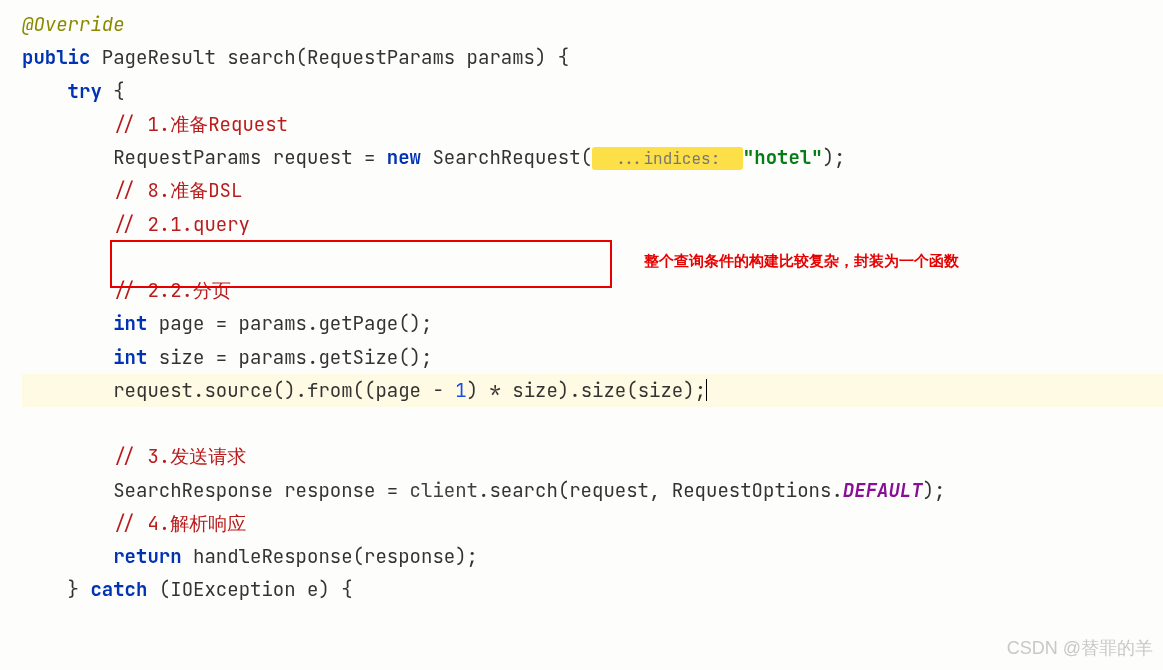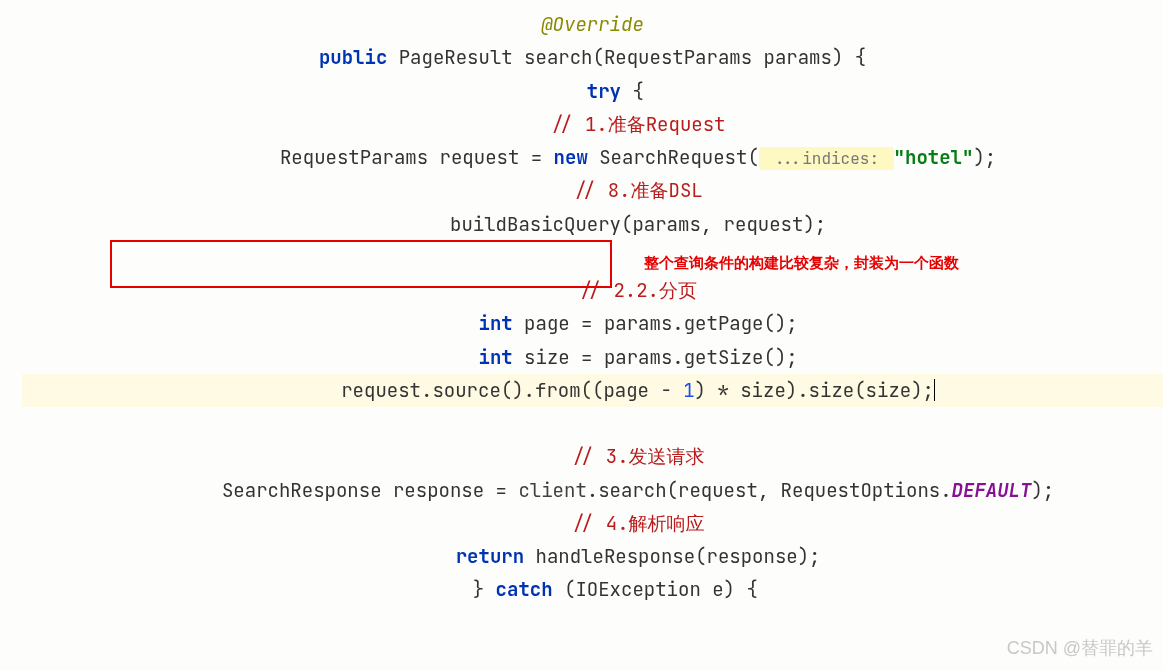--- a/index.html
+++ b/index.html
@@ -1,19 +1,18 @@
 <!DOCTYPE html>
 <html><head>
   <meta charset="utf-8">
   <style>
     * {
       margin: 0;
       padding: 0;
       box-sizing: border-box;
-      text-align: center;
     }
     body {
       font-family: "JetBrains Mono", "Consolas", "Monaco", monospace;
       font-size: 19px;
       line-height: 1.75;
       background: #fdfdfc;
       color: #333;
       width: 1163px;
       height: 670px;
       overflow: hidden;
@@ -51,45 +50,45 @@
     }
     .static-field {
       color: #871094;
       font-style: italic;
       font-weight: bold;
     }
     .number {
       color: #1750eb;
     }
     .param-hint {
-      background: #fef9c3;
+      background: #fde047;
       color: #787878;
       font-size: 16px;
-      padding: 1px 5px;
+      padding: 1px 13px;
       border-radius: 3px;
       font-style: normal;
       font-weight: normal;
     }
     .red-box {
       position: absolute;
       border: 2px solid #e60000;
       left: 110px;
       top: 240px;
       width: 502px;
       height: 48px;
       pointer-events: none;
     }
     .red-annotation {
       position: absolute;
       color: #e60000;
       font-weight: bold;
       font-size: 15px;
       left: 644px;
       top: 250px;
-      font-family: Liberation Sans, sans-serif;
+      font-family: Liberation Mono, monospace;
     }
     .cursor {
       display: inline-block;
       width: 1px;
       height: 22px;
       background: #000;
       vertical-align: middle;
       margin-bottom: 3px;
     }
     .watermark {
@@ -104,21 +103,21 @@
 </head>
 <body>
 
 <div class="code-container">
   <div class="line"><span class="annotation-at">@Override</span></div>
   <div class="line"><span class="keyword">public</span><span> PageResult search(RequestParams params) {</span></div>
   <div class="line">    <span class="keyword">try</span><span> {</span></div>
   <div class="line">        <span class="comment">// 1.准备Request</span></div>
   <div class="line">        <span>RequestParams request = </span><span class="keyword">new</span><span> SearchRequest(</span><span class="param-hint"> ...indices: </span><span class="string">"hotel"</span><span>);</span></div>
   <div class="line">        <span class="comment">// 8.准备DSL</span></div>
-  <div class="line">        <span>buildBasicQuery(params, request);</span></div>
+  <div class="line">        <span class="comment">// 2.1.query</span></div>
   <div class="line"> </div>
   <div class="line">        <span class="comment">// 2.2.分页</span></div>
   <div class="line">        <span class="keyword">int</span><span> page = params.getPage();</span></div>
   <div class="line">        <span class="keyword">int</span><span> size = params.getSize();</span></div>
   <div class="line highlighted-line">        <span>request.source().from((page - </span><span class="number">1</span><span>) * size).size(size);</span><span class="cursor"></span></div>
   <div class="line"> </div>
   <div class="line">        <span class="comment">// 3.发送请求</span></div>
   <div class="line">        <span>SearchResponse response = </span><span class="field">client</span><span>.search(request, RequestOptions.</span><span class="static-field">DEFAULT</span><span>);</span></div>
   <div class="line">        <span class="comment">// 4.解析响应</span></div>
   <div class="line">        <span class="keyword">return</span><span> handleResponse(response);</span></div>

